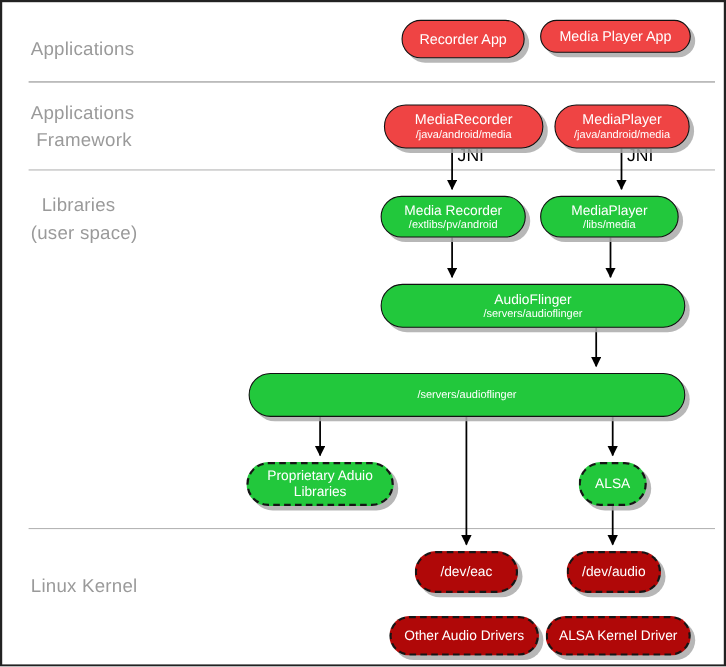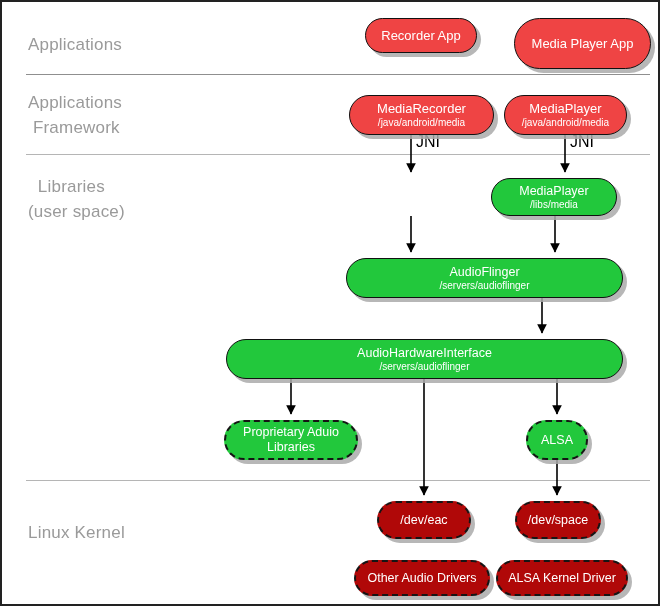--- a/index.html
+++ b/index.html
@@ -141,64 +141,67 @@
     </g>
   </svg>
 
   <div class="edge-label" style="left:414px; top:133px;">JNI</div>
   <div class="edge-label" style="left:568px; top:133px;">JNI</div>
 
   <div class="node blue" style="left:363px; top:16px; width:112px; height:35px;">
     <div class="title big">Recorder App</div>
   </div>
 
-  <div class="node blue" style="left:512px; top:16px; width:137px; height:51px;">
+  <div class="node blue" style="left:489px; top:16px; width:137px; height:30px;">
     <div class="title big">Media Player App</div>
   </div>
 
   <div class="node blue" style="left:347px; top:93px; width:145px; height:40px;">
     <div class="title big">MediaRecorder</div>
     <div class="sub">/java/android/media</div>
   </div>
 
   <div class="node blue" style="left:502px; top:93px; width:123px; height:40px;">
     <div class="title big">MediaPlayer</div>
     <div class="sub">/java/android/media</div>
   </div>
 
+  <div class="node green" style="left:344px; top:176px; width:132px; height:38px;">
+    <div class="title">Media Recorder</div>
+    <div class="sub">/extlibs/pv/android</div>
+  </div>
 
   <div class="node green" style="left:489px; top:176px; width:126px; height:38px;">
     <div class="title">MediaPlayer</div>
     <div class="sub">/libs/media</div>
   </div>
 
   <div class="node green" style="left:344px; top:256px; width:277px; height:40px;">
     <div class="title">AudioFlinger</div>
     <div class="sub">/servers/audioflinger</div>
   </div>
 
   <div class="node green" style="left:224px; top:337px; width:397px; height:40px;">
-    <div class="title">AudioHardwareInterface</div>
     <div class="sub">/servers/audioflinger</div>
   </div>
 
   <div class="node green dashed" style="left:222px; top:418px; width:134px; height:40px;">
     <div class="title two-line">Proprietary Aduio Libraries</div>
   </div>
 
   <div class="node green dashed" style="left:524px; top:418px; width:62px; height:40px;">
     <div class="title">ALSA</div>
   </div>
 
   <div class="node red dashed" style="left:375px; top:499px; width:94px; height:38px;">
     <div class="title">/dev/eac</div>
   </div>
 
   <div class="node red dashed" style="left:513px; top:499px; width:86px; height:38px;">
-    <div class="title">/dev/space</div>
+    <div class="title">/dev/audio</div>
   </div>
 
   <div class="node red dashed" style="left:352px; top:558px; width:136px; height:36px;">
     <div class="title">Other Audio Drivers</div>
   </div>
 
   <div class="node red dashed" style="left:494px; top:558px; width:132px; height:36px;">
     <div class="title">ALSA Kernel Driver</div>
   </div>
 

